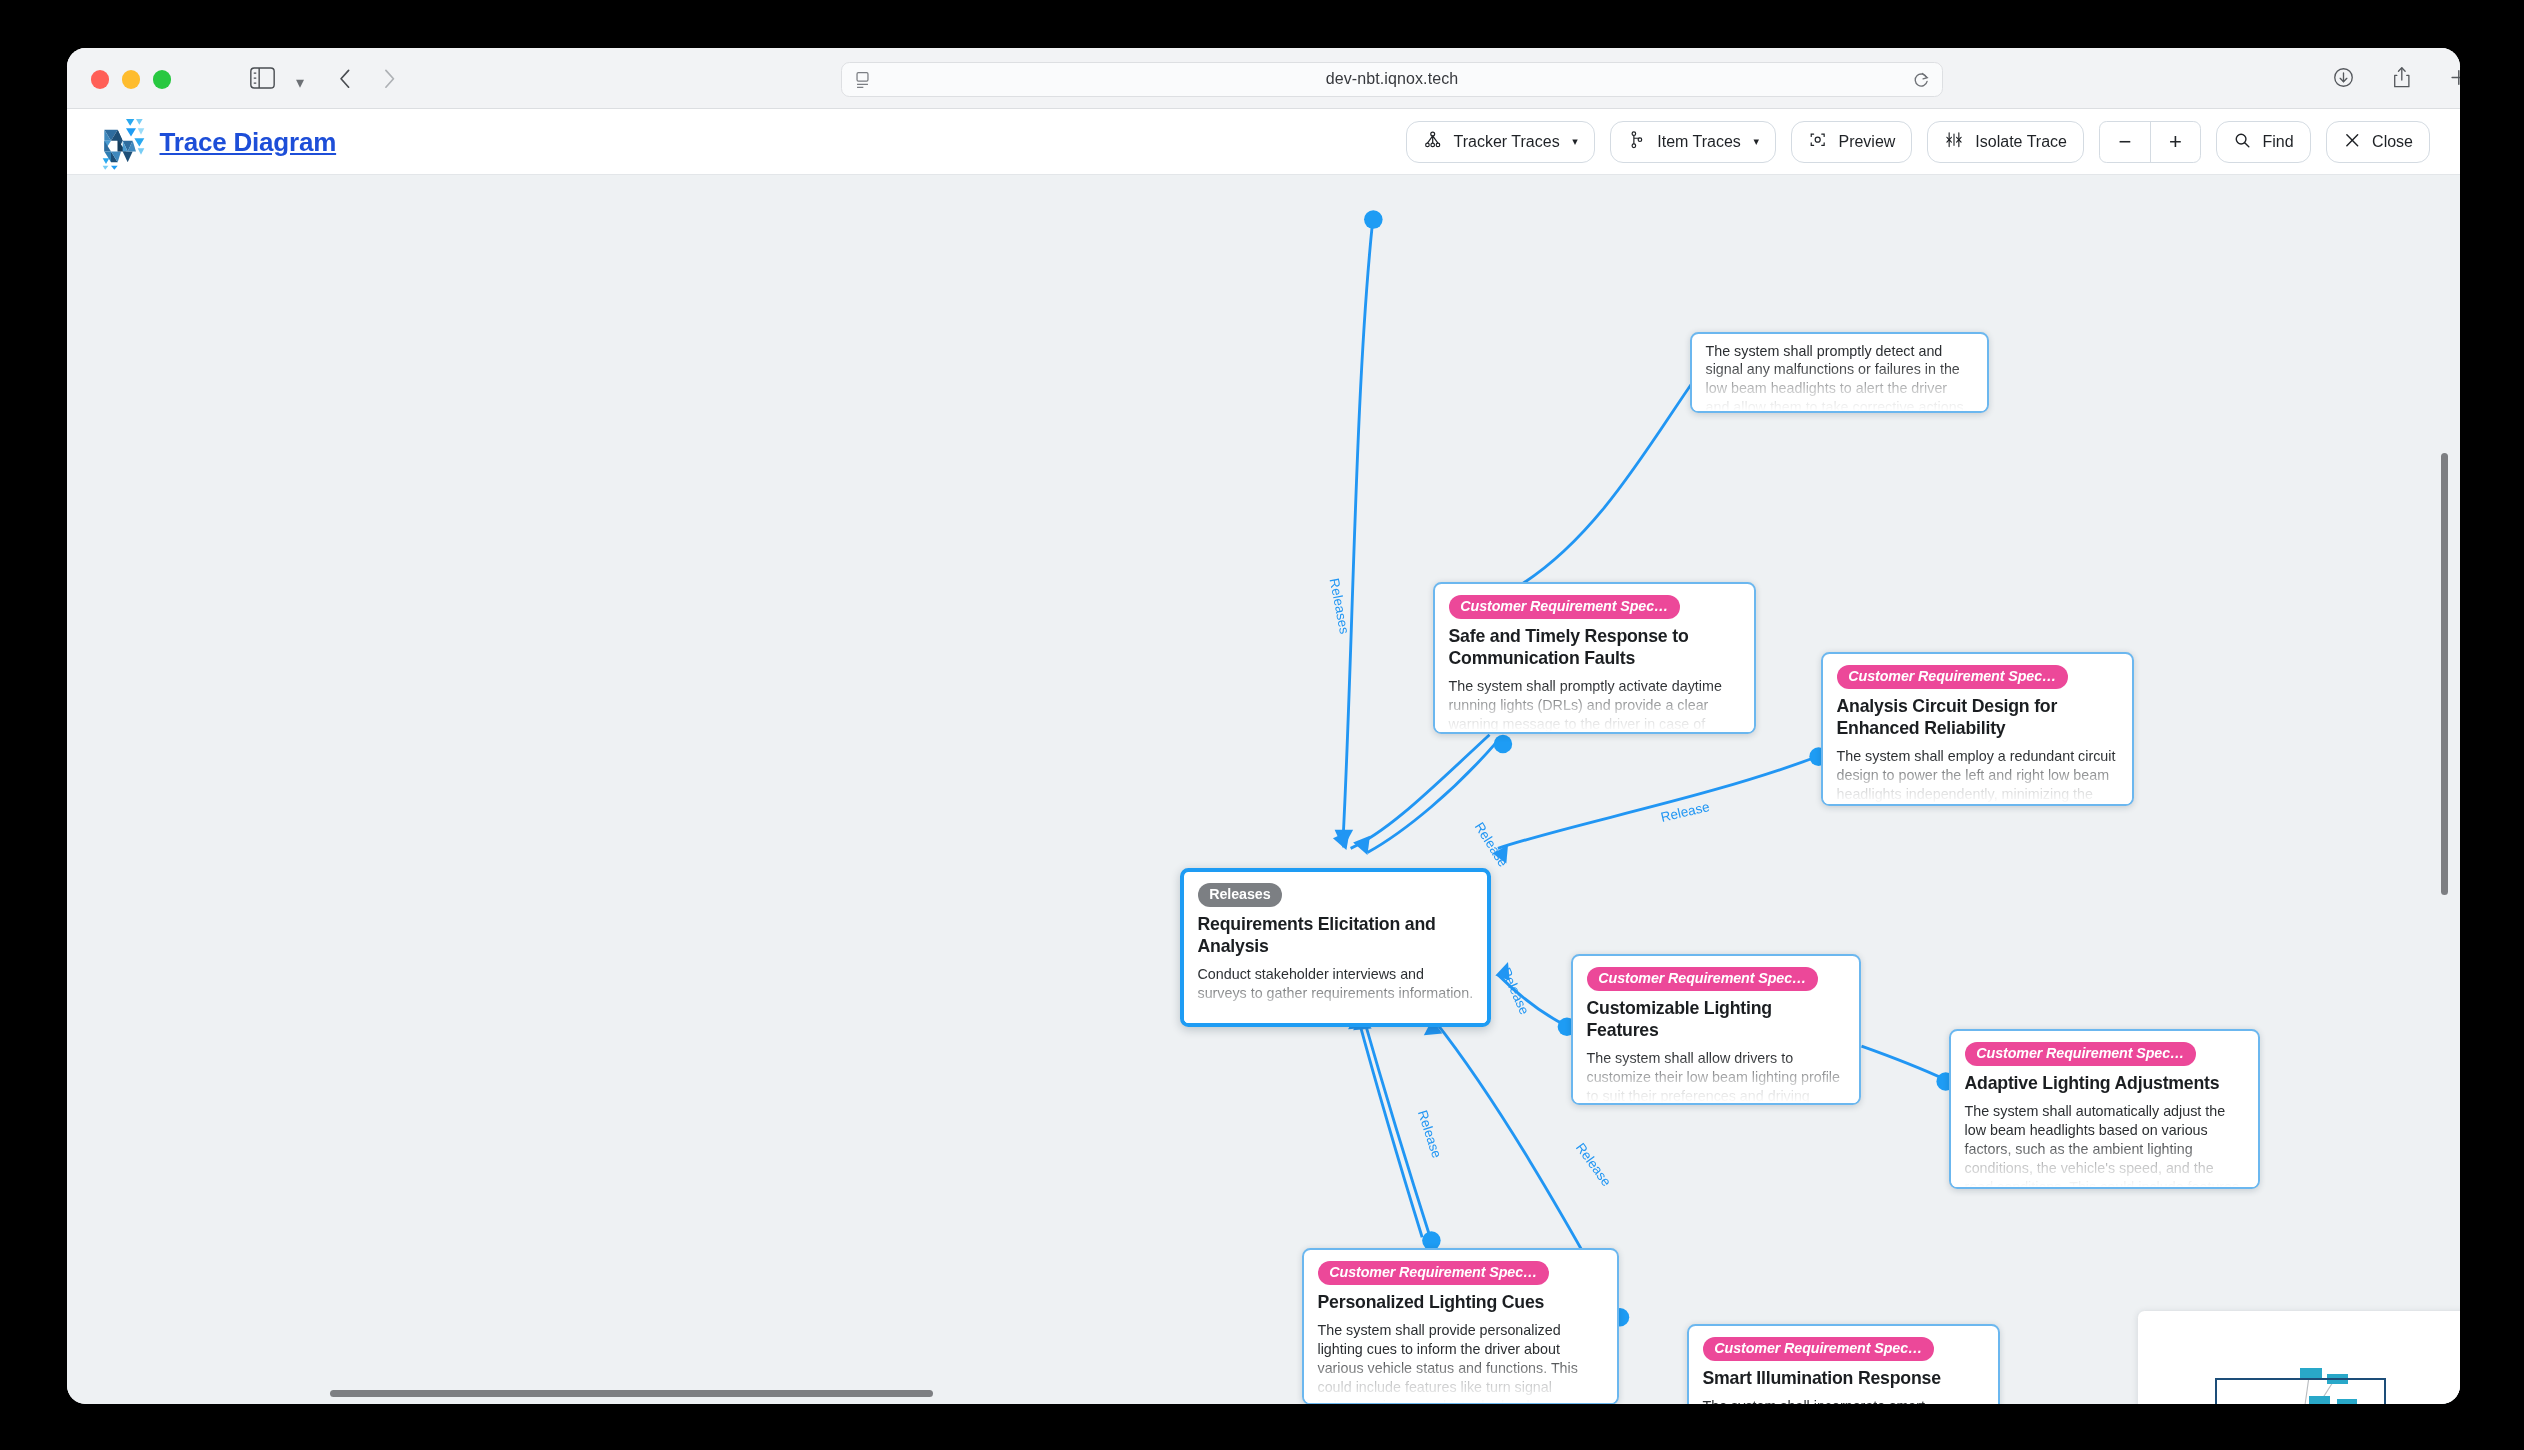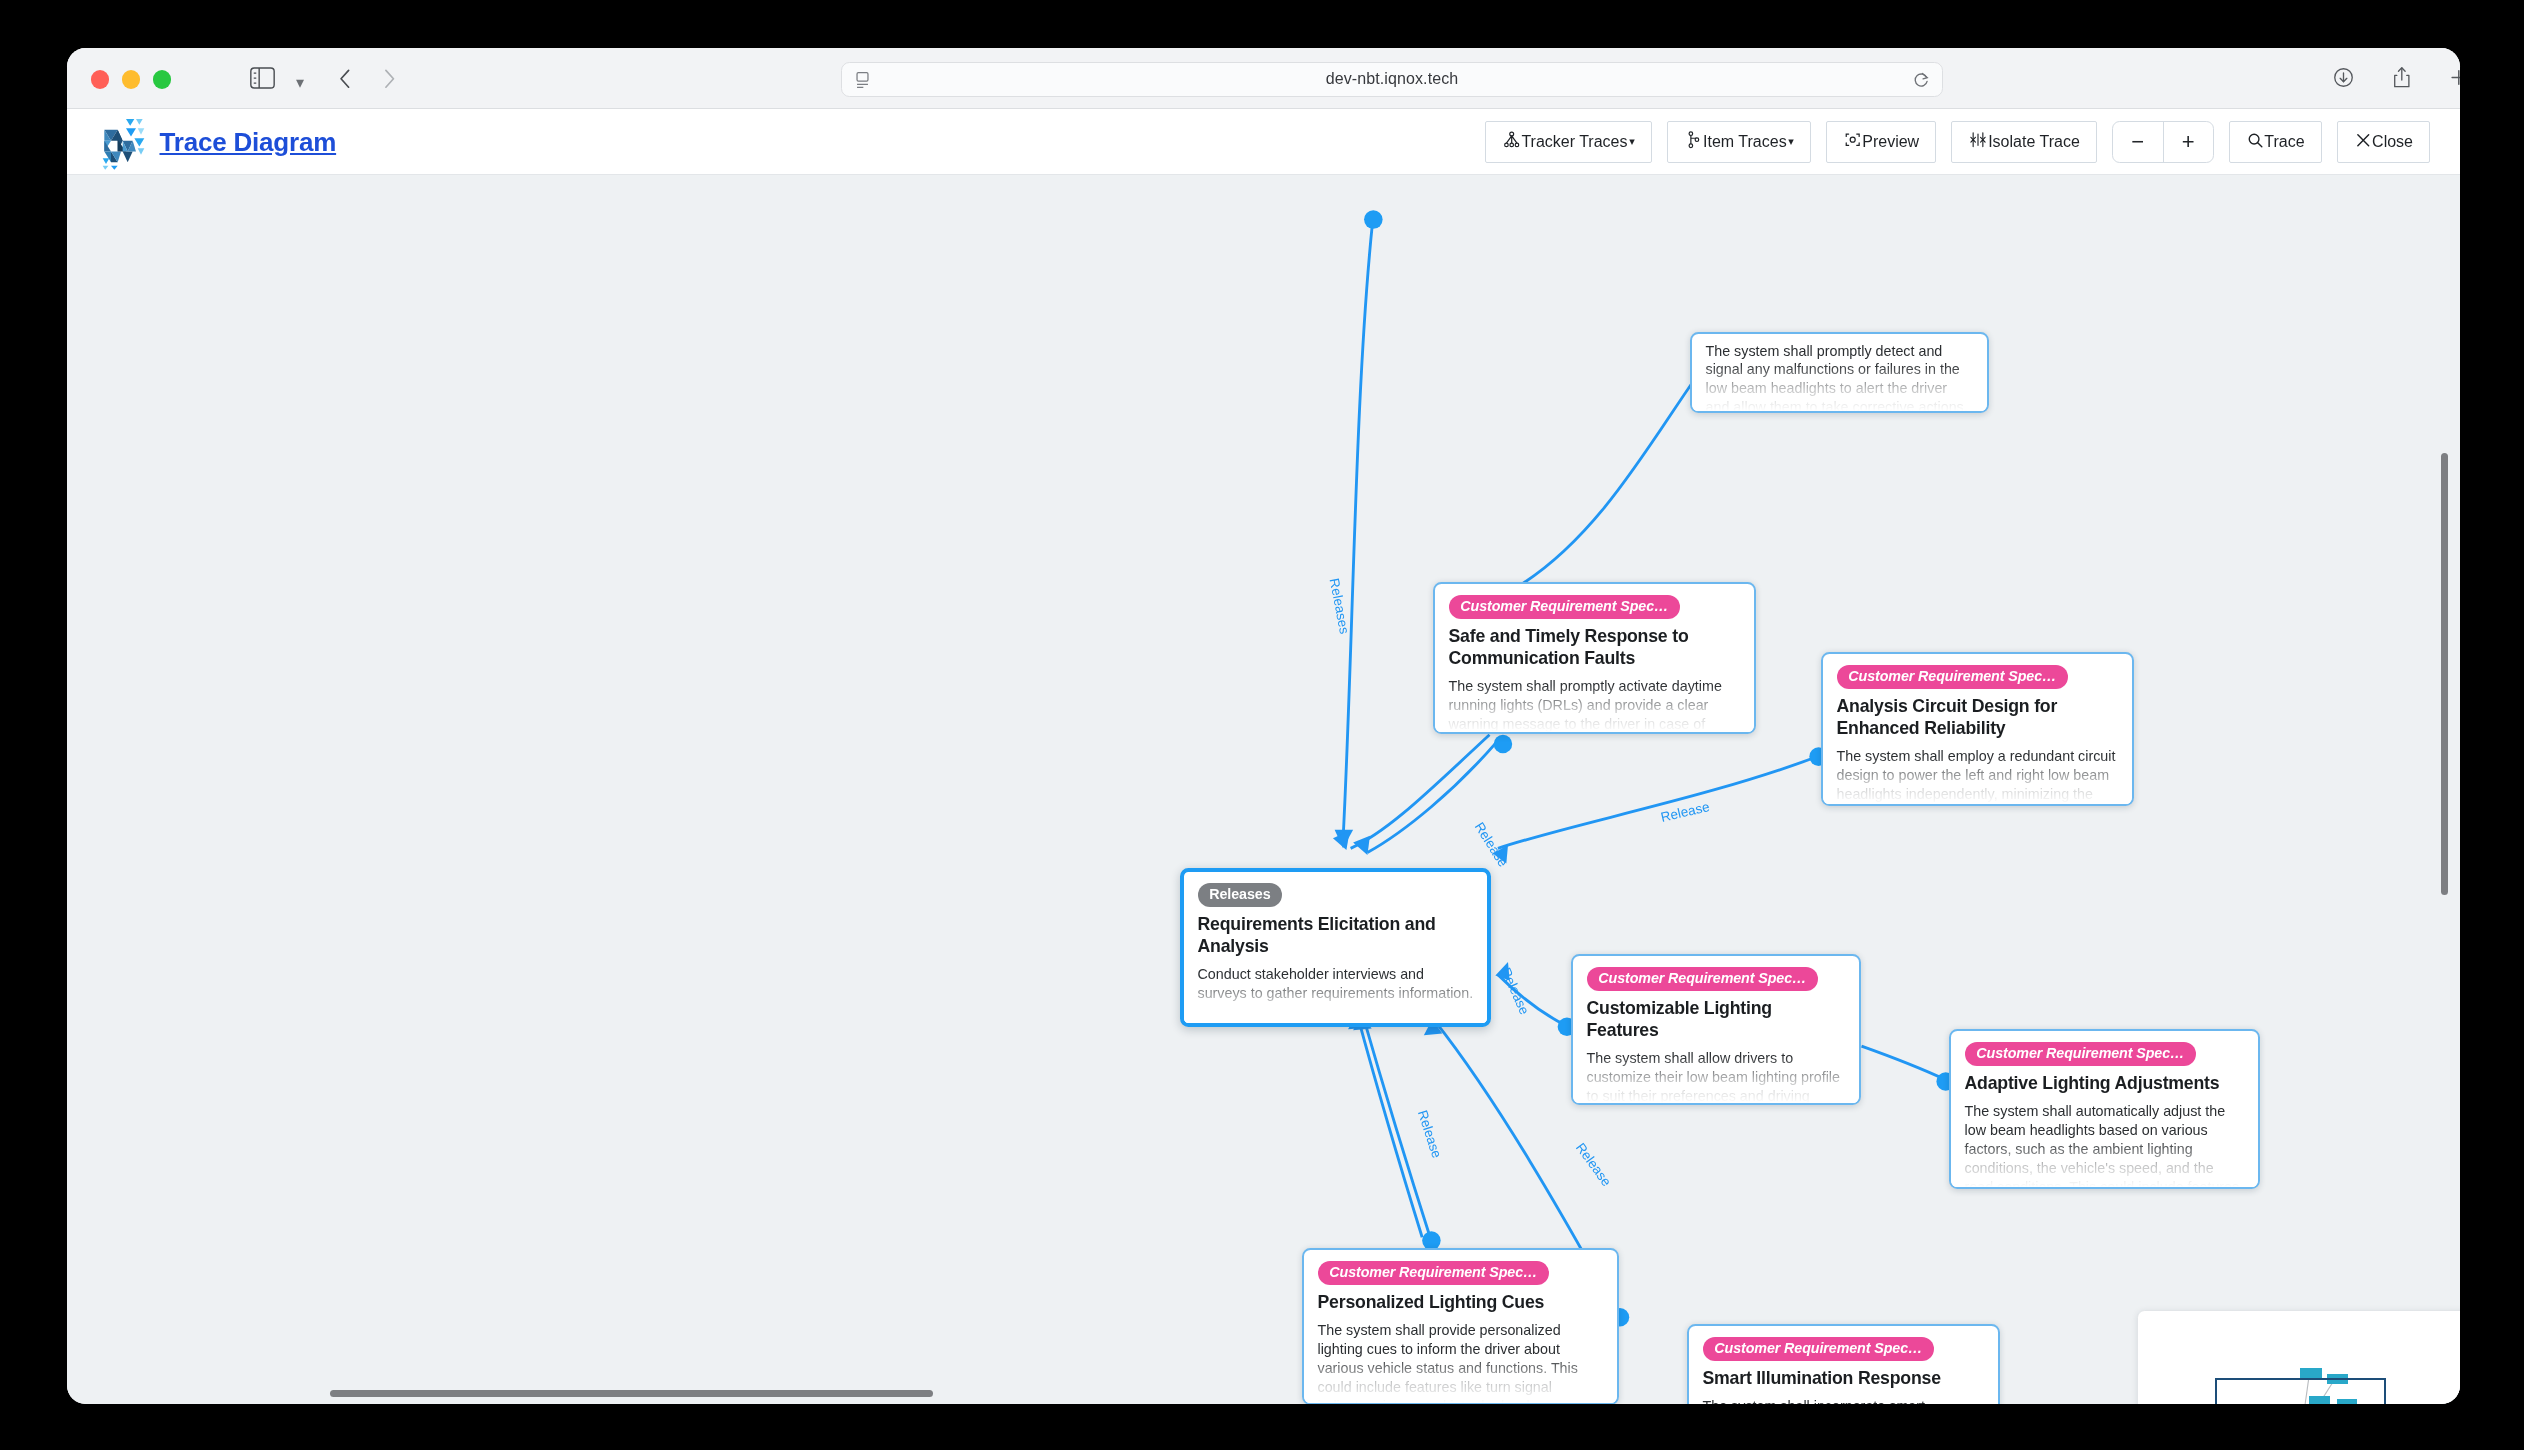--- a/index.html
+++ b/index.html
@@ -79,23 +79,23 @@
     font-size: 26px; font-weight: bold; color: #1d4ed8; letter-spacing: -0.2px; text-decoration: underline;
   }
 
   #toolbar {
     position: absolute; right: 30px; top: 11.8px;
     display: flex; align-items: center; gap: 15px;
   }
   .tb-btn {
     height: 42px;
     border: 0.8px solid #d4dbe2;
-    border-radius: 2px;
+    border-radius: 13px;
     background: #fff;
-    display: flex; align-items: center; gap: 0;
+    display: flex; align-items: center; gap: 11px;
     padding: 0 16px;
     font-size: 16px; color: #1f2226;
     cursor: pointer;
     white-space: nowrap;
   }
   .tb-btn .caret { font-size: 11px; color: #1f2226; margin-left: 1.7px; }
   .zoom-group {
     display: flex; height: 42px;
     border: 0.8px solid #d4dbe2; border-radius: 7.6px; overflow: hidden; background: #fff;
   }
@@ -386,21 +386,21 @@
         <div>+</div>
       </div>
 
       <div class="tb-btn">
         <span>
           <svg width="18.5" height="18.5" viewBox="0 0 24 24" fill="none" stroke="#1f2226" stroke-width="1.8" stroke-linecap="round">
             <circle cx="10.5" cy="10.5" r="6.3"></circle>
             <line x1="15.2" y1="15.2" x2="20.5" y2="20.5"></line>
           </svg>
         </span>
-        <span>Trace</span>
+        <span>Find</span>
       </div>
 
       <div class="tb-btn">
         <span>
           <svg width="18.5" height="18.5" viewBox="0 0 24 24" fill="none" stroke="#1f2226" stroke-width="1.9" stroke-linecap="round">
             <line x1="5" y1="5" x2="19" y2="19"></line>
             <line x1="19" y1="5" x2="5" y2="19"></line>
           </svg>
         </span>
         <span>Close</span>

